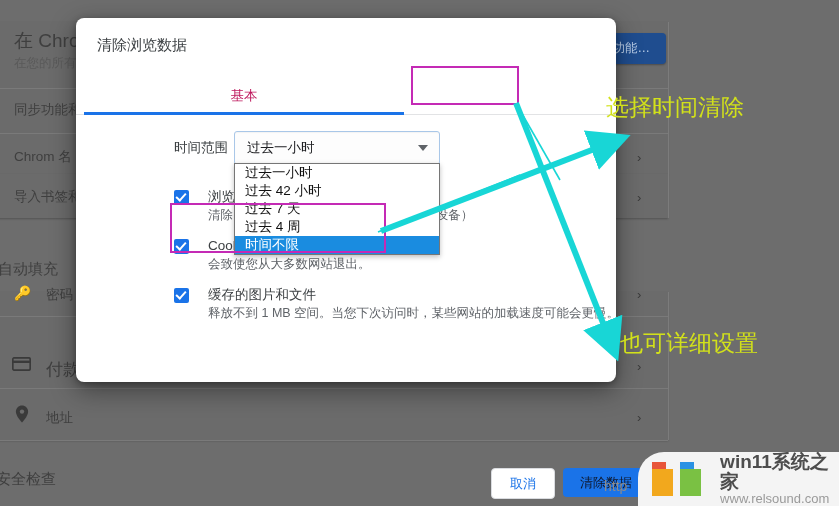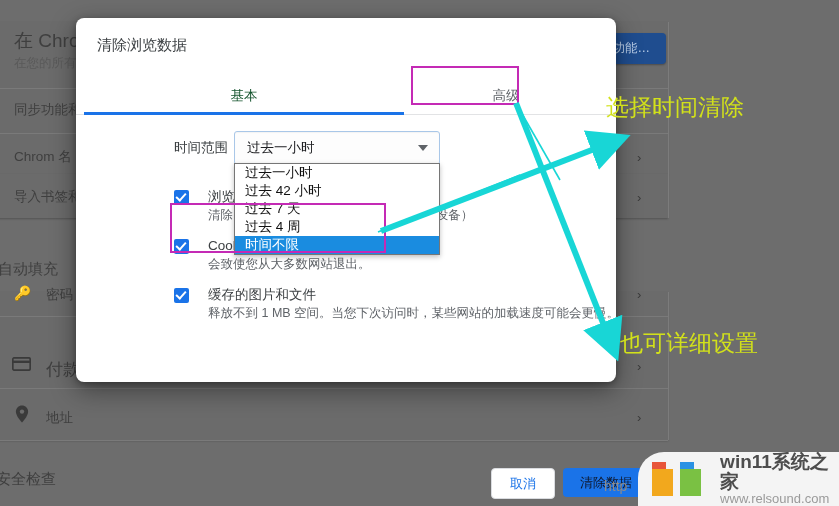--- a/index.html
+++ b/index.html
@@ -44,21 +44,21 @@
   }
   #dlg-title{
     position:absolute;left:21px;top:18px;font-size:15px;color:#3c4043;
   }
   
   #tabs{position:absolute;left:0;top:60px;width:540px;height:36px;}
   .tab{
     position:absolute;top:0;height:36px;display:flex;align-items:center;
     justify-content:center;font-size:13.5px;color:#5f6368;cursor:pointer;
   }
-  .tab.active{color:#14532d;}
+  .tab.active{color:#be185d;}
   #tab-basic{left:8px;width:320px;}
   #tab-adv{left:328px;width:204px;}
   #tab-underline{
     position:absolute;left:8px;top:94px;width:320px;height:2.5px;background:#1a73e8;
   }
   #tab-divider{
     position:absolute;left:0;top:95.5px;width:540px;height:1px;background:#e2e3e5;
   }
 
   
@@ -192,21 +192,20 @@
 
   <div class="bg-blue-btn" style="left:584px;top:33px;width:82px;height:31px;">步功能…</div>
 </div>
 
 <div id="dialog">
 
   <div id="dlg-title">清除浏览数据</div>
 
   <div id="tabs">
     <div class="tab active" id="tab-basic">基本</div>
-    <div class="tab" id="tab-adv">高级</div>
   </div>
   <div id="tab-divider"></div>
   <div id="tab-underline"></div>
 
   <div id="tr-label">时间范围</div>
   <div id="select-box">
     <div id="select-value">过去一小时</div>
     <div id="select-caret"></div>
   </div>
 

